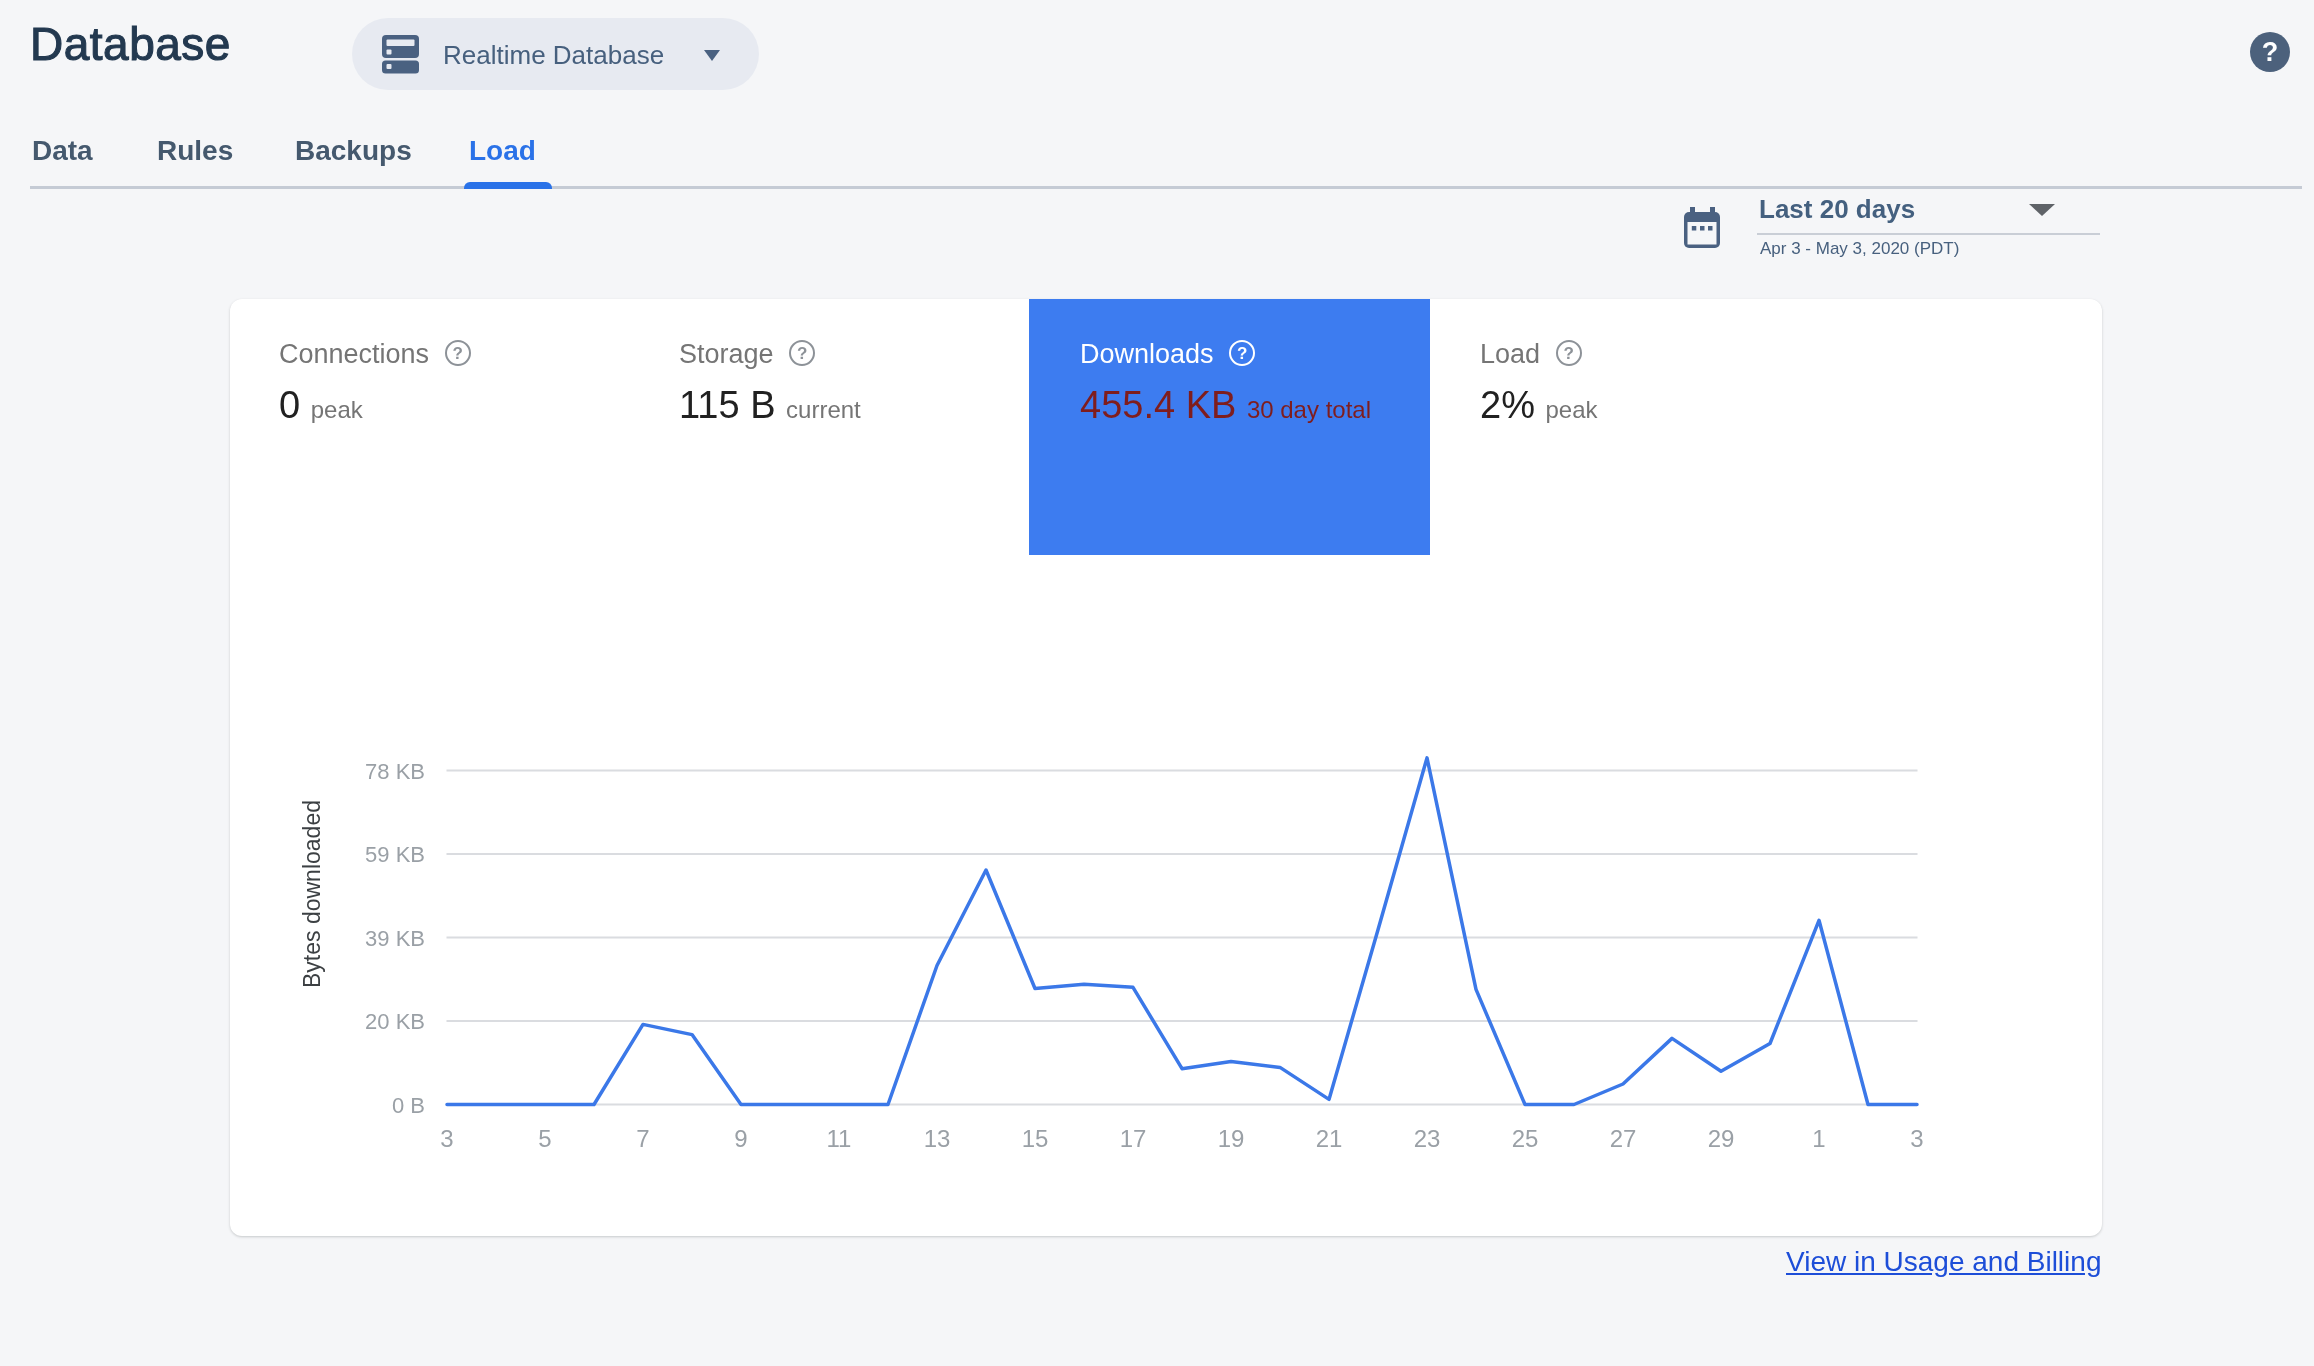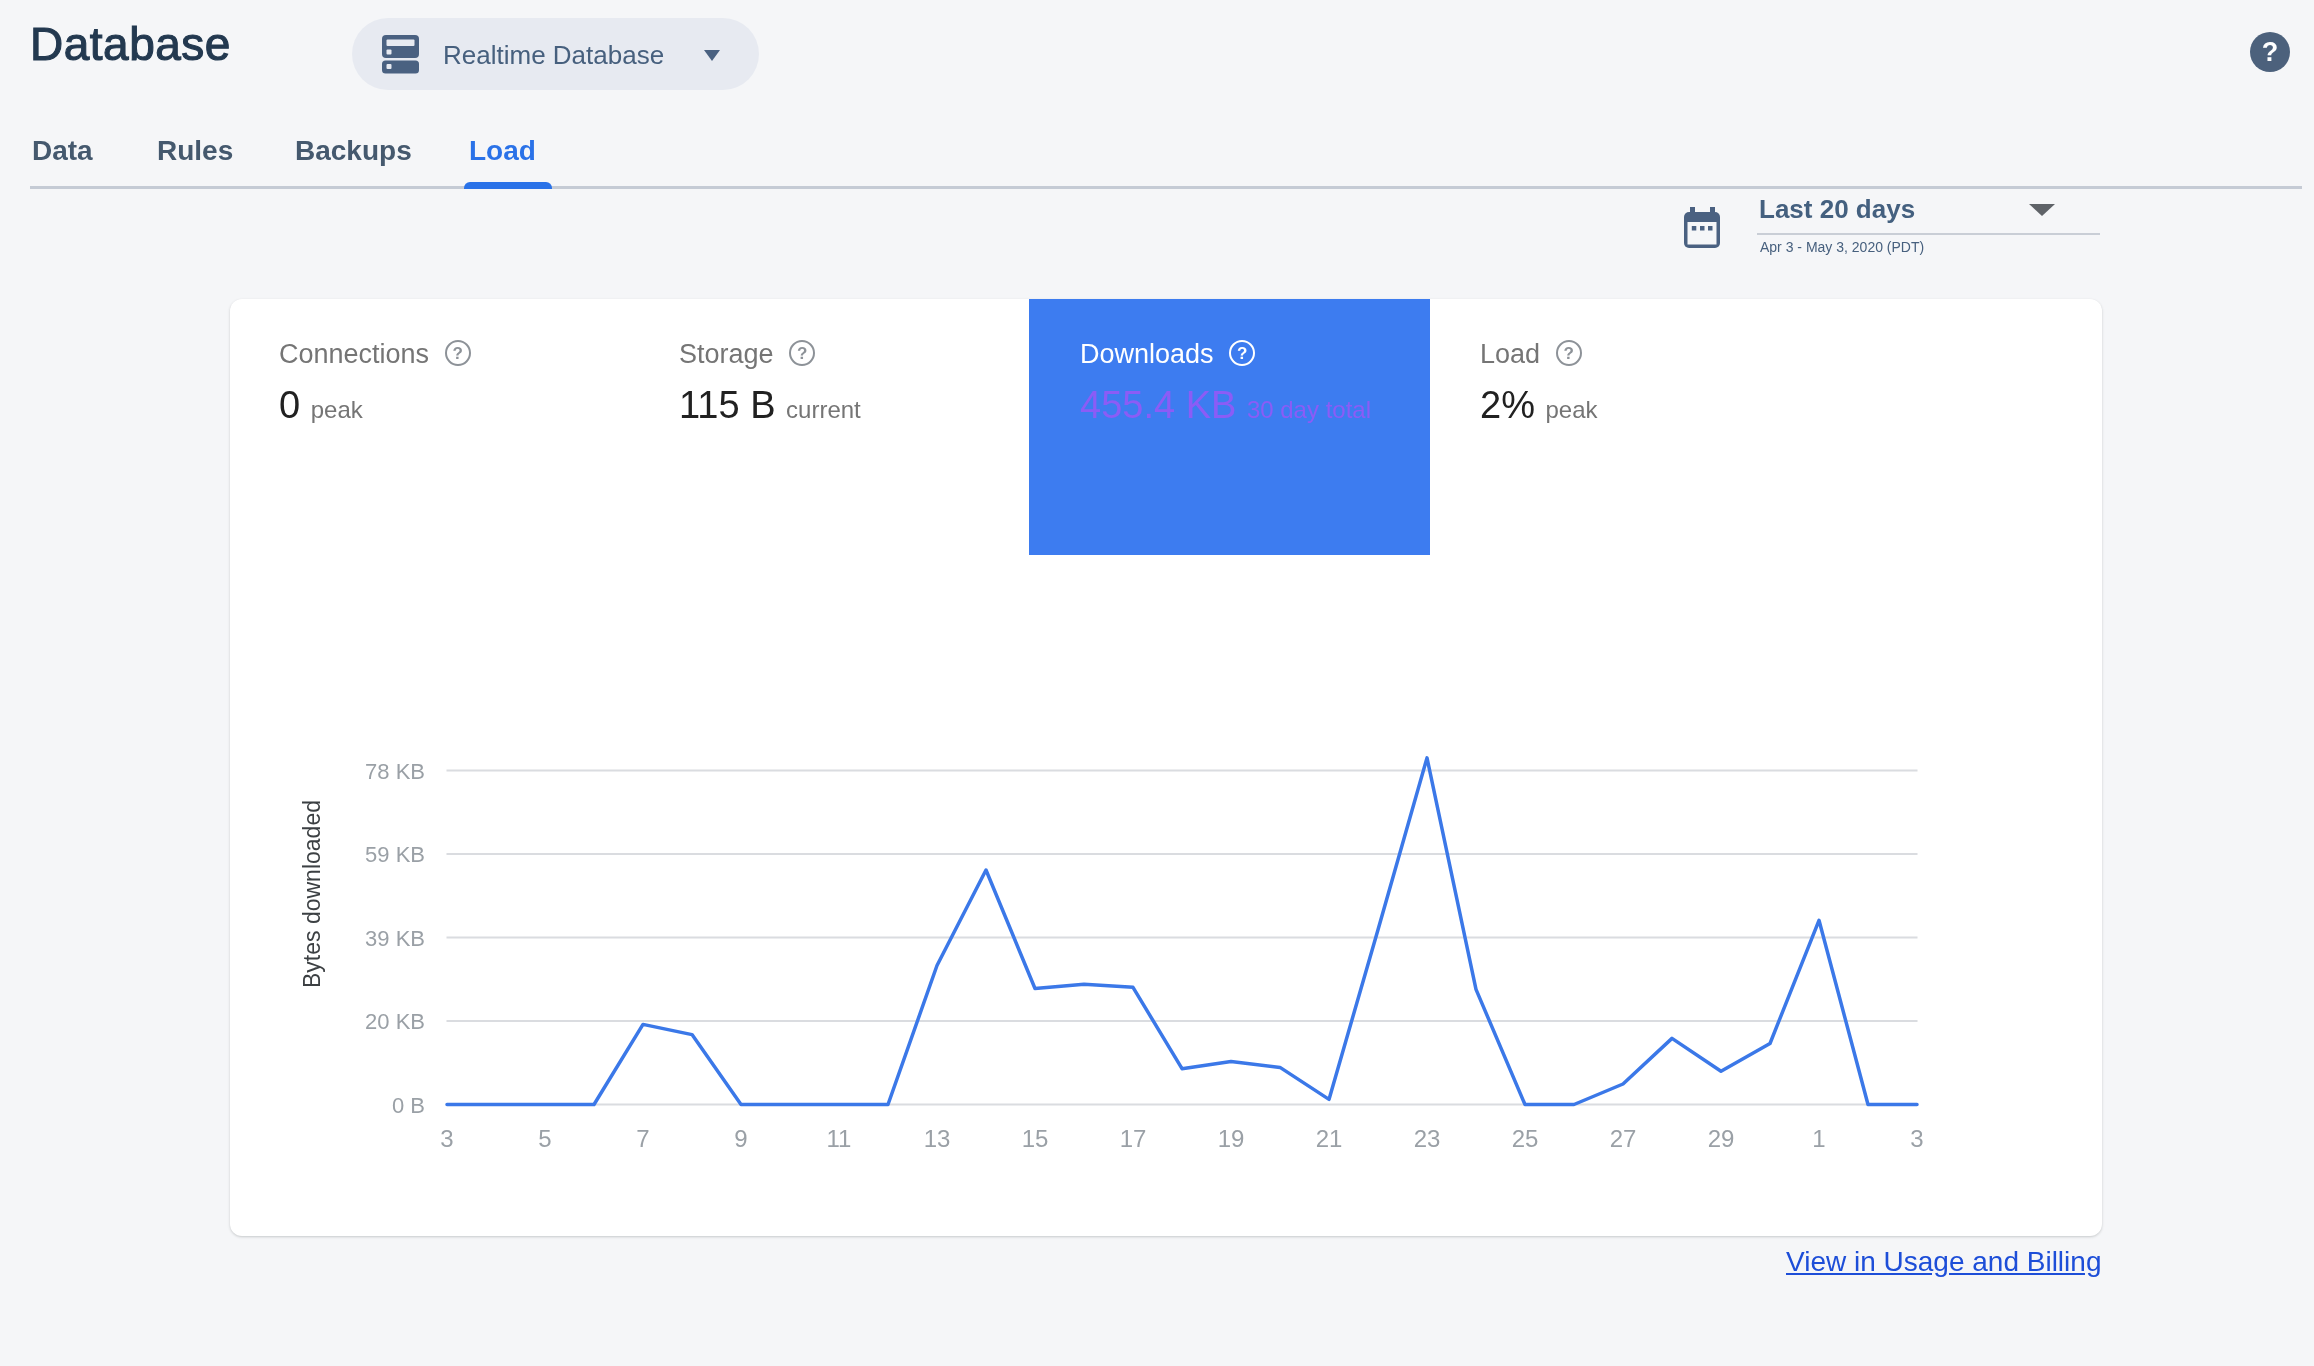--- a/index.html
+++ b/index.html
@@ -39,33 +39,33 @@
   <rect x="27" y="4" width="5" height="7" fill="#4a6181"></rect>
   <rect x="1" y="9" width="36" height="36" rx="5" fill="#4a6181"></rect>
   <rect x="4.5" y="19" width="29" height="22.5" fill="#f5f6f8"></rect>
   <rect x="8.8" y="23" width="4.5" height="4.5" fill="#4a6181"></rect>
   <rect x="17" y="23" width="4.5" height="4.5" fill="#4a6181"></rect>
   <rect x="25" y="23" width="4.5" height="4.5" fill="#4a6181"></rect>
 </svg>
 <div class="abs" style="left:1759px;top:196px;font-size:26px;line-height:1;font-weight:bold;color:#44607f">Last 20 days</div>
 <div class="abs" style="left:2029px;top:204px;width:0;height:0;border-left:13.5px solid transparent;border-right:13.5px solid transparent;border-top:12px solid #5f6368"></div>
 <div class="abs" style="left:1757px;top:233px;width:343px;height:2px;background:#c9ced6"></div>
-<div class="abs" style="left:1760px;top:240px;font-size:14px;line-height:1;color:#47607e">Apr 3 - May 3, 2020 (PDT)</div>
+<div class="abs" style="left:1760px;top:240px;font-size:17px;line-height:1;color:#47607e">Apr 3 - May 3, 2020 (PDT)</div>
 
 <div class="abs" style="left:230px;top:299px;width:1872px;height:937px;background:#fff;border-radius:12px;box-shadow:0 1px 3px rgba(60,64,67,.15),0 1px 2px rgba(60,64,67,.1)"></div>
 <div class="abs" style="left:1029px;top:299px;width:401px;height:256px;background:#3d7cf0"></div>
 
 <div class="abs" style="left:279px;top:340px;font-size:27px;line-height:1;color:#757575">Connections <span class="q"><span>?</span></span></div>
 <div class="abs" style="left:279px;top:386px;font-size:38px;line-height:1"><span style="color:#212121">0</span> <span style="font-size:24px;color:#757575">peak</span></div>
 
 <div class="abs" style="left:679px;top:340px;font-size:27px;line-height:1;color:#757575">Storage <span class="q"><span>?</span></span></div>
 <div class="abs" style="left:679px;top:386px;font-size:38px;line-height:1"><span style="color:#212121">115 B</span> <span style="font-size:24px;color:#757575">current</span></div>
 
 <div class="abs" style="left:1080px;top:340px;font-size:27px;line-height:1;color:#fff">Downloads <span class="q qw"><span>?</span></span></div>
-<div class="abs" style="left:1080px;top:386px;font-size:38px;line-height:1;color:#8b5cf6">455.4 KB <span style="font-size:24px">30 day total</span></div>
+<div class="abs" style="left:1080px;top:386px;font-size:38px;line-height:1;color:#7f1d1d">455.4 KB <span style="font-size:24px">30 day total</span></div>
 
 <div class="abs" style="left:1480px;top:340px;font-size:27px;line-height:1;color:#757575">Load <span class="q"><span>?</span></span></div>
 <div class="abs" style="left:1480px;top:386px;font-size:38px;line-height:1"><span style="color:#212121">2%</span> <span style="font-size:24px;color:#757575">peak</span></div>
 
 <svg class="abs" style="left:230px;top:700px" width="1872" height="470" viewBox="0 0 1872 470">
   <line x1="216.5" y1="70.5" x2="1687.5" y2="70.5" stroke="#dadce0" stroke-width="2"></line>
   <line x1="216.5" y1="154" x2="1687.5" y2="154" stroke="#dadce0" stroke-width="2"></line>
   <line x1="216.5" y1="237.5" x2="1687.5" y2="237.5" stroke="#dadce0" stroke-width="2"></line>
   <line x1="216.5" y1="321" x2="1687.5" y2="321" stroke="#dadce0" stroke-width="2"></line>
   <line x1="216.5" y1="404.5" x2="1687.5" y2="404.5" stroke="#dadce0" stroke-width="2"></line>

